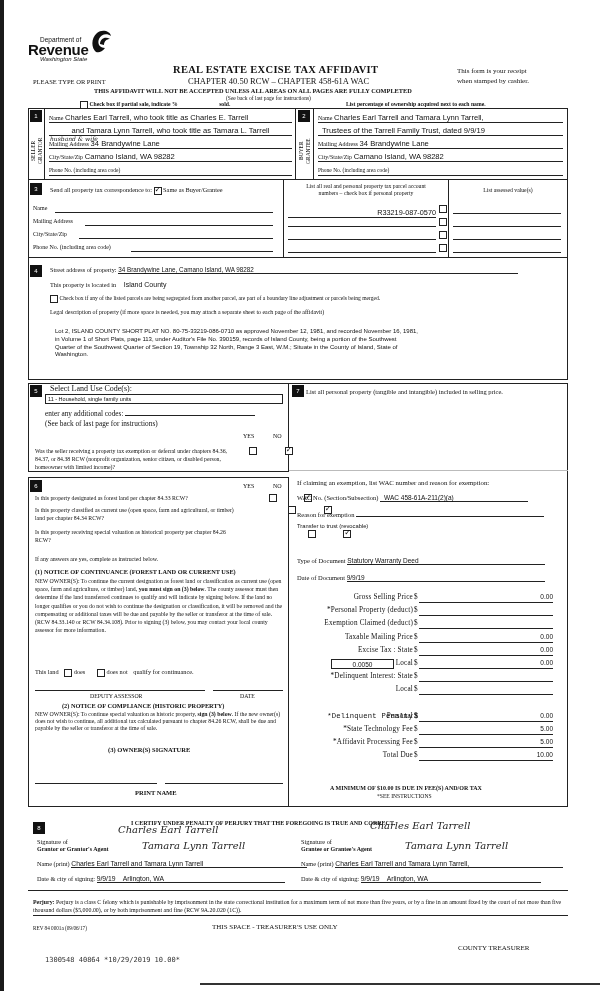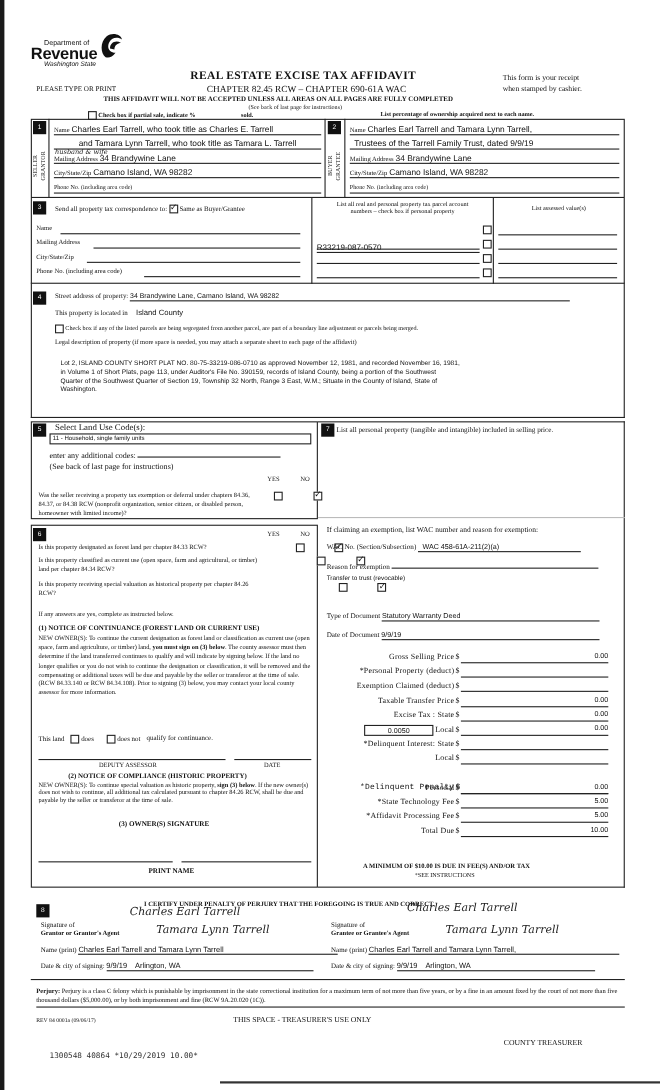--- a/index.html
+++ b/index.html
@@ -36,21 +36,21 @@
   <div class="abs sans bold" style="left:0;top:11px;font-size:15px;letter-spacing:-0.3px;">Revenue</div>
   <div class="abs sans" style="left:12px;top:26px;font-size:6px;font-style:italic;">Washington State</div>
   <svg class="abs" style="left:62px;top:0;" width="22" height="24" viewBox="0 0 22 24">
     <path d="M6 22 C1 18 1 8 7 3 C12 -1 20 1 21 6 C17 3 11 4 9 9 C7 14 10 18 15 18 C12 22 9 23 6 22 Z" fill="#111"></path>
     <path d="M10 14 C10 9 15 6 20 9 C17 9 14 11 14 15 Z" fill="#111"></path>
   </svg>
 </div>
 
 <div class="abs bold" style="left:173px;top:64px;font-size:10.5px;letter-spacing:0.3px;">REAL ESTATE EXCISE TAX AFFIDAVIT</div>
 <div class="abs" style="left:33px;top:78px;font-size:6.5px;">PLEASE TYPE OR PRINT</div>
-<div class="abs" style="left:188px;top:76px;font-size:8.5px;">CHAPTER 82.45 RCW – CHAPTER 690-61A WAC</div>
+<div class="abs" style="left:188px;top:76px;font-size:8.5px;">CHAPTER 40.50 RCW – CHAPTER 458-61A WAC</div>
 <div class="abs" style="left:457px;top:67px;font-size:7px;">This form is your receipt</div>
 <div class="abs" style="left:457px;top:77px;font-size:7px;">when stamped by cashier.</div>
 <div class="abs bold" style="left:94px;top:87px;font-size:6.3px;">THIS AFFIDAVIT WILL NOT BE ACCEPTED UNLESS ALL AREAS ON ALL PAGES ARE FULLY COMPLETED</div>
 <div class="abs" style="left:226px;top:95px;font-size:5.5px;">(See back of last page for instructions)</div>
 <div class="abs bold" style="left:80px;top:101px;font-size:5.7px;white-space:nowrap;">
   <span class="cb"></span>
   <span>Check box if partial sale, indicate %</span>
   <span style="margin-left:40px;">sold.</span>
 </div>
 <div class="abs bold" style="left:346px;top:101px;font-size:5.7px;">List percentage of ownership acquired next to each name.</div>
@@ -128,21 +128,21 @@
 
 <div class="abs" style="left:283px;top:180px;width:1px;height:78px;background:#222;"></div>
 <div class="abs" style="left:285px;top:183px;width:162px;text-align:center;font-size:5.7px;line-height:7px;">
   <div>List all real and personal property tax parcel account</div>
   <div>numbers – check box if personal property</div>
 </div>
 <div class="abs" style="left:448px;top:180px;width:1px;height:78px;background:#222;"></div>
 <div class="abs" style="left:449px;top:187px;width:118px;text-align:center;font-size:5.7px;">List assessed value(s)</div>
 
 <div id="parcel-rows">
-    <div class="abs" style="left: 288px; top: 205px; width: 275px; height: 10px;"><span class="abs fill line" style="left:0;top:16px;width:148px;height:9px;font-size:7.3px;line-height:8px;">R33219-087-0570</span><span class="cb abs" style="left:151px;top:0;"></span><span class="abs fill line" style="left:165px;top:0;width:108px;height:9px;"></span></div>
+    <div class="abs" style="left: 288px; top: 205px; width: 275px; height: 10px;"><span class="abs fill line" style="left:0;top:4px;width:148px;height:9px;font-size:7.3px;line-height:8px;text-align:right;">R33219-087-0570</span><span class="cb abs" style="left:151px;top:0;"></span><span class="abs fill line" style="left:165px;top:0;width:108px;height:9px;"></span></div>
     <div class="abs" style="left: 288px; top: 218px; width: 275px; height: 10px;"><span class="abs fill line" style="left:0;top:0;width:148px;height:9px;font-size:7.3px;line-height:8px;"></span><span class="cb abs" style="left:151px;top:0;"></span><span class="abs fill line" style="left:165px;top:0;width:108px;height:9px;"></span></div>
     <div class="abs" style="left: 288px; top: 231px; width: 275px; height: 10px;"><span class="abs fill line" style="left:0;top:0;width:148px;height:9px;font-size:7.3px;line-height:8px;"></span><span class="cb abs" style="left:151px;top:0;"></span><span class="abs fill line" style="left:165px;top:0;width:108px;height:9px;"></span></div>
     <div class="abs" style="left: 288px; top: 244px; width: 275px; height: 10px;"><span class="abs fill line" style="left:0;top:0;width:148px;height:9px;font-size:7.3px;line-height:8px;"></span><span class="cb abs" style="left:151px;top:0;"></span><span class="abs fill line" style="left:165px;top:0;width:108px;height:9px;"></span></div>
   </div>
 
 
 <div class="abs box" style="left:28px;top:258px;width:540px;height:122px;border-width:1.5px;border-top:none;"></div>
 <div class="numtag" style="left:30px;top:265px;">4</div>
 <div class="row" style="left:50px;top:266px;width:515px;font-size:6.3px;">
   <span>Street address of property:</span>
@@ -257,21 +257,21 @@
       <span class="lbl">*Personal Property (deduct)</span>
       <span class="dollar">$</span>
       <span class="val"></span>
     </div>
     <div class="amt-row" style="top: 619.4px;">
       <span class="lbl">Exemption Claimed (deduct)</span>
       <span class="dollar">$</span>
       <span class="val"></span>
     </div>
     <div class="amt-row" style="top: 632.6px;">
-      <span class="lbl">Taxable Transfer Price</span>
+      <span class="lbl">Taxable Mailing Price</span>
       <span class="dollar">$</span>
       <span class="val">0.00</span>
     </div>
     <div class="amt-row" style="top: 645.8px;">
       <span class="lbl">Excise Tax : State</span>
       <span class="dollar">$</span>
       <span class="val">0.00</span>
     </div>
     <div class="amt-row" style="top: 659px;">
       <span class="lbl">Local</span>

